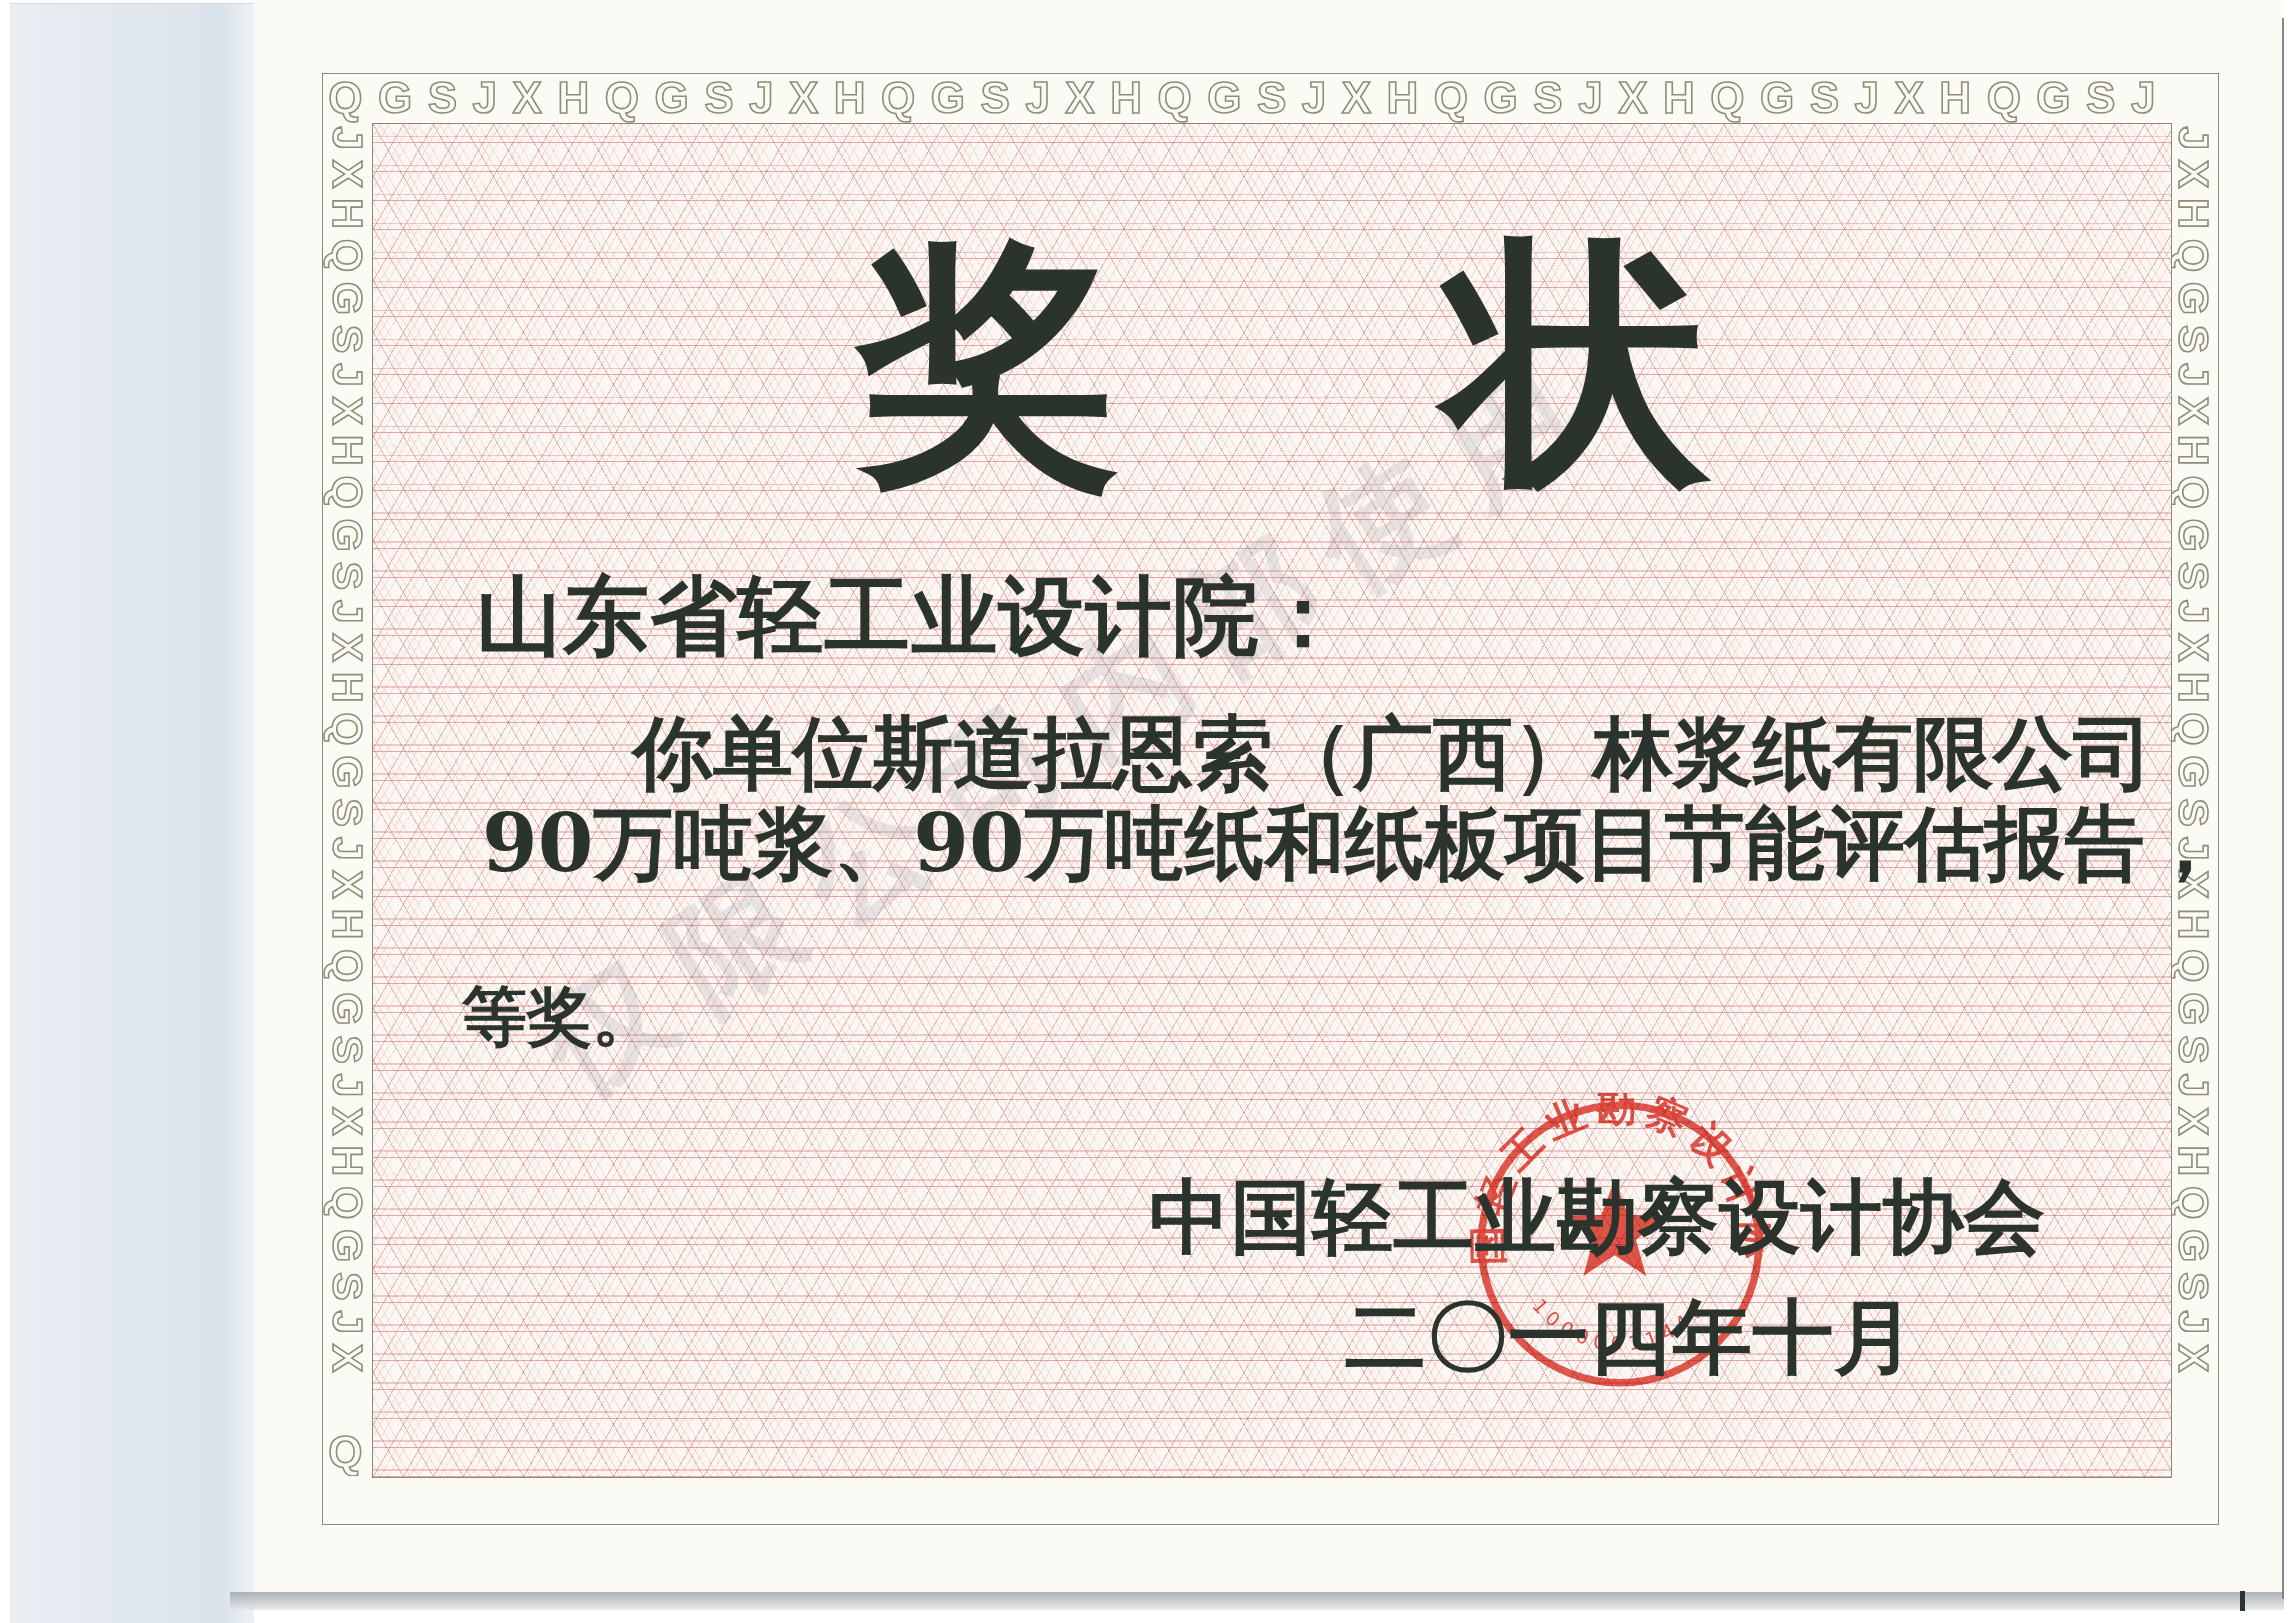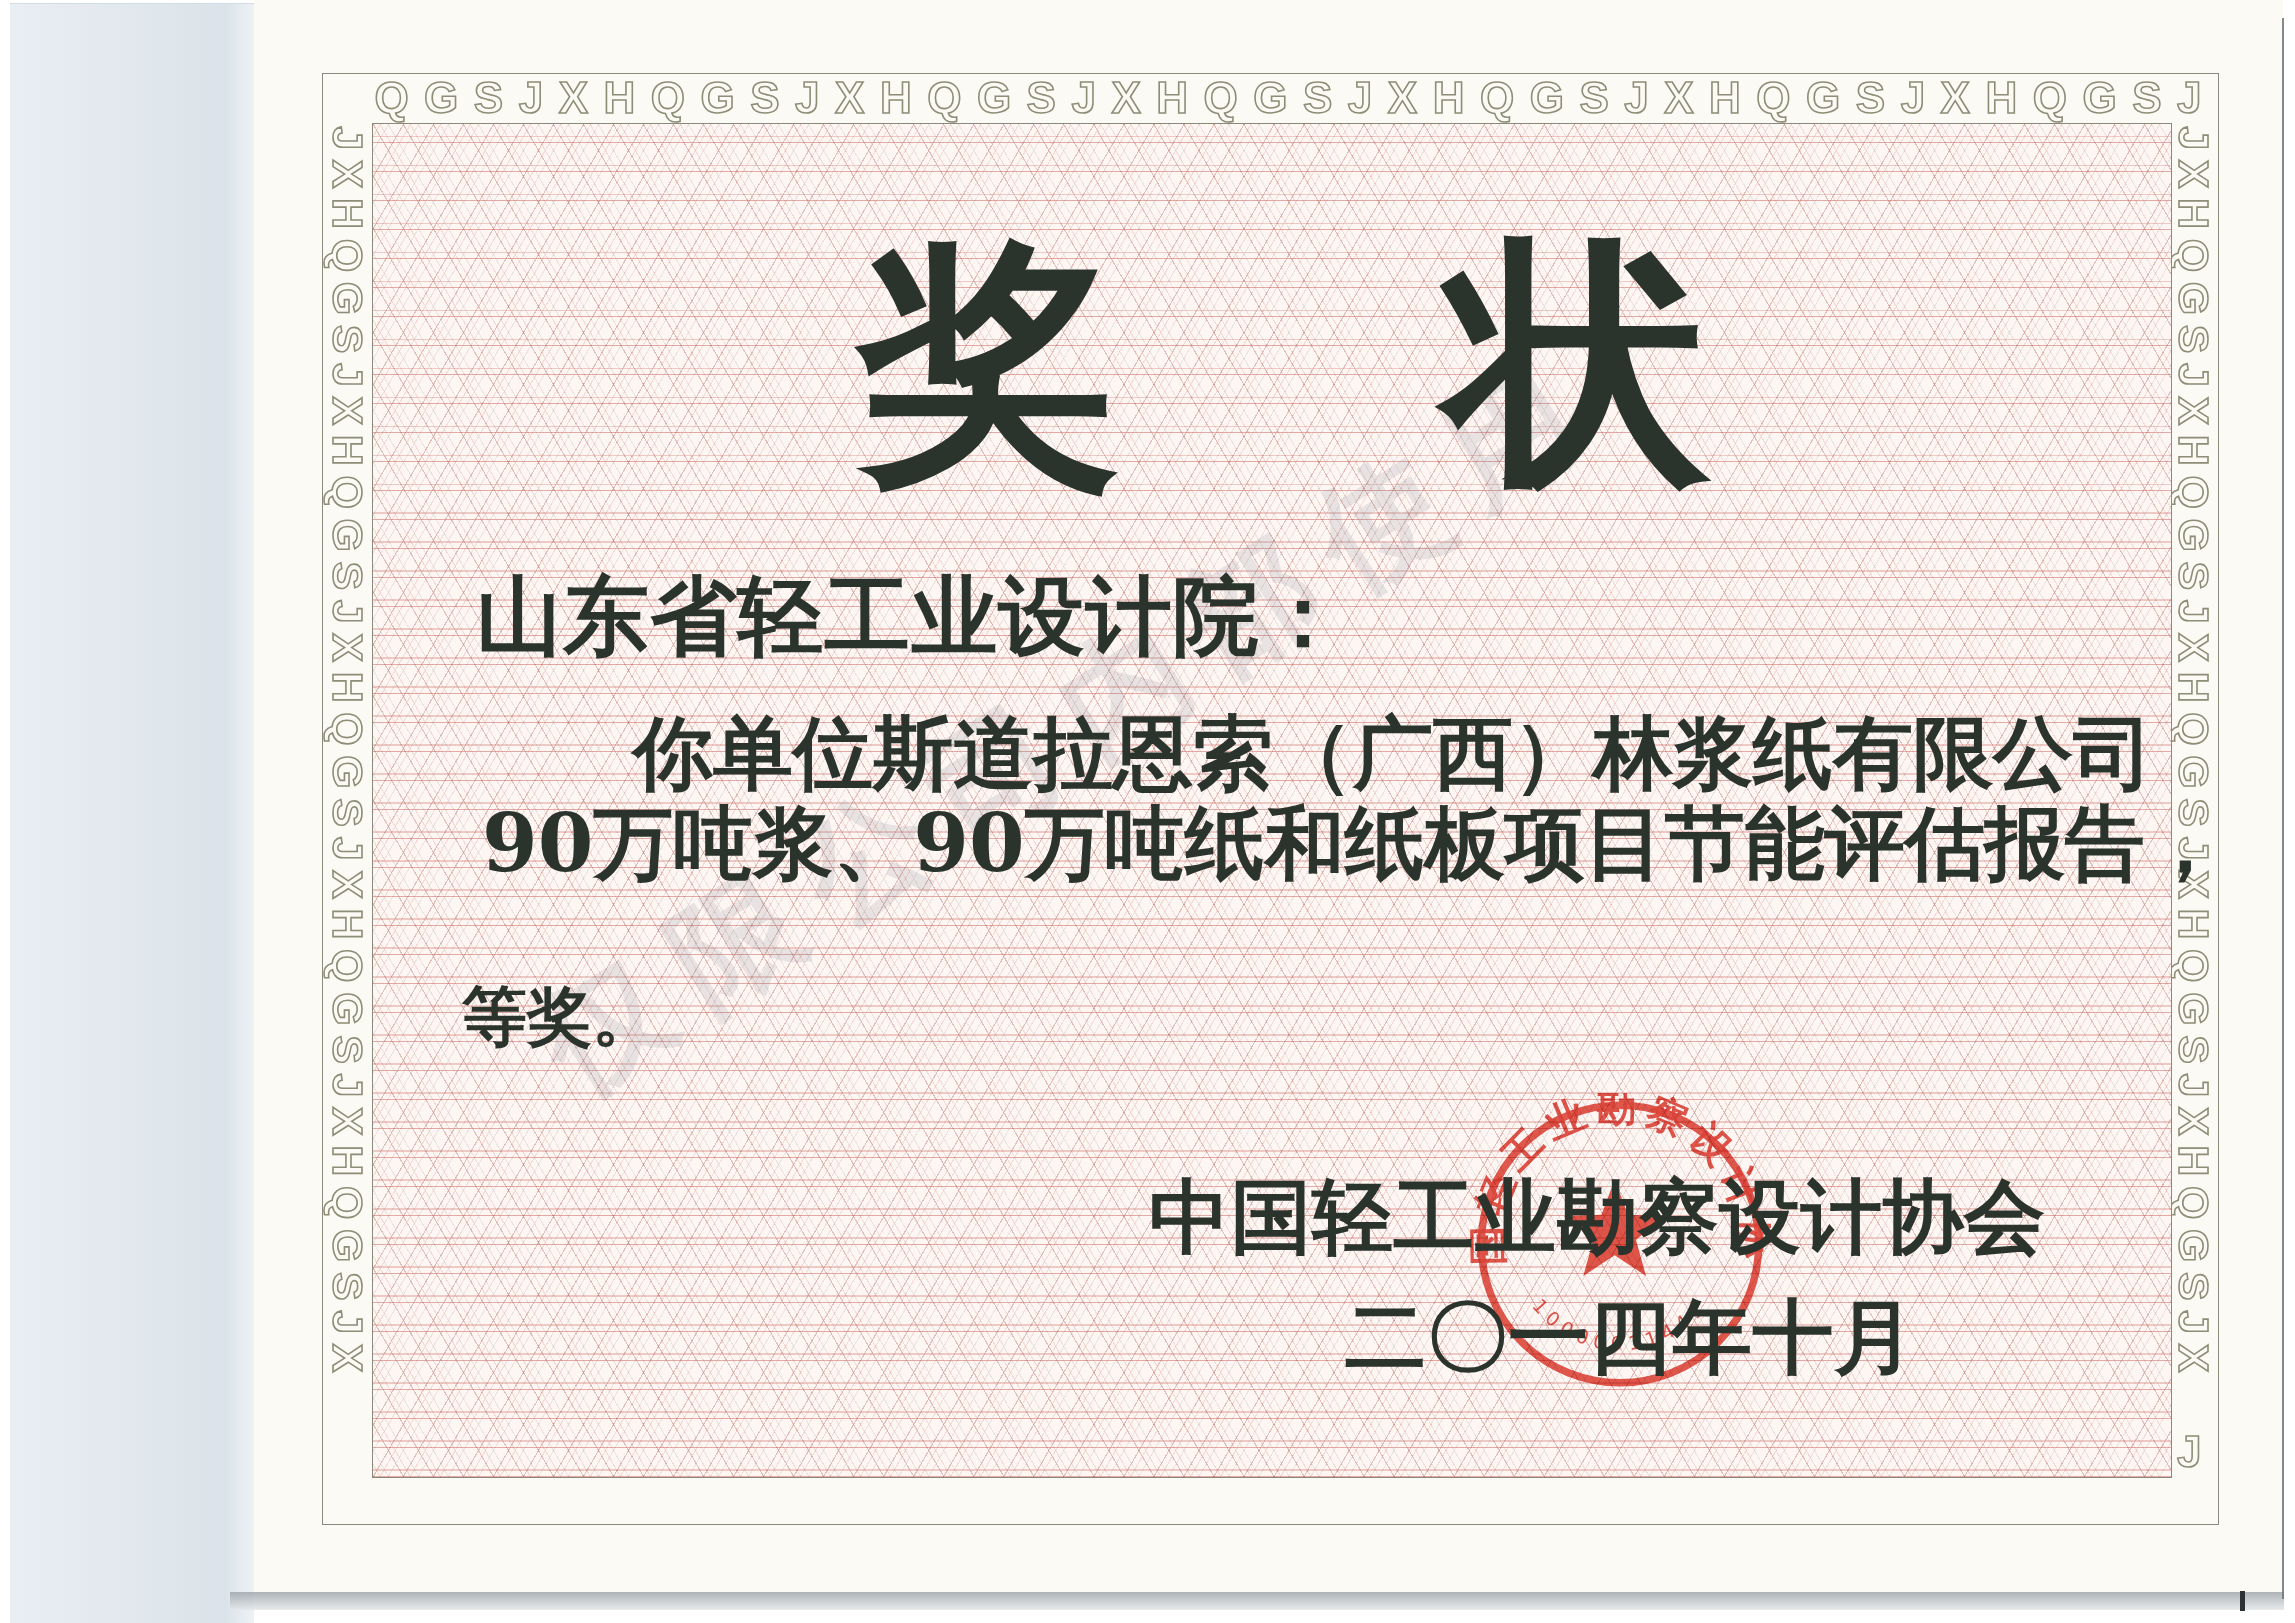--- a/index.html
+++ b/index.html
@@ -20,21 +20,21 @@
   .scan-tick { position: absolute; left: 2240px; top: 1591px; width: 4.8px; height: 20px;
     background: #2e3134; }
 
   
   .frame { position: absolute; left: 322px; top: 73px; width: 1897px; height: 1452px;
     border: 1.6px solid #8a8a7c; background: #fcfaf4; }
   .band { position: absolute; overflow: hidden; white-space: nowrap;
     font-family: "Liberation Sans", sans-serif; font-weight: 700;
     color: transparent; -webkit-text-stroke: 1.6px #8e8e78; }
   .band-h { left: 0; width: 1894px; height: 49px; font-size: 44px; line-height: 47px;
-    letter-spacing: 15.5px; padding-left: 5.3px; text-align: right; }
+    letter-spacing: 15.5px; padding-left: 5.3px; }
   .band-top { top: 0; }
   .band-bottom { top: 1355px; height: 47px; line-height: 45px; }
   .band-v { top: 49px; width: 1355px; height: 48px; font-size: 43px; line-height: 46px;
     letter-spacing: 9.6px; padding-left: 3.2px; transform-origin: top left; }
   .band-left { left: 0; transform: rotate(90deg) translateY(-48px); }
   .band-right { left: 1894px; transform: rotate(90deg); }
 
   
   .lattice { position: absolute; left: 49px; top: 49px; width: 1800px; height: 1355px;
     border: 1.6px solid #8a8a7c; background-color: #fdf6f3;

